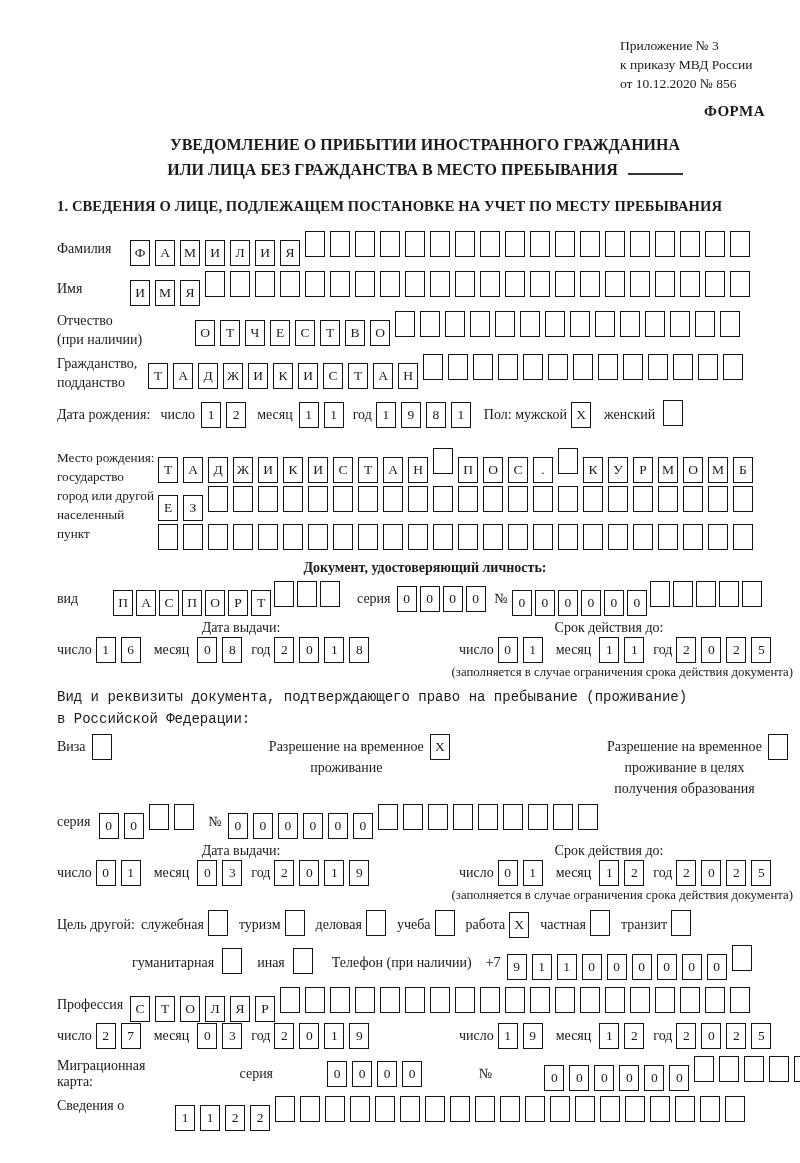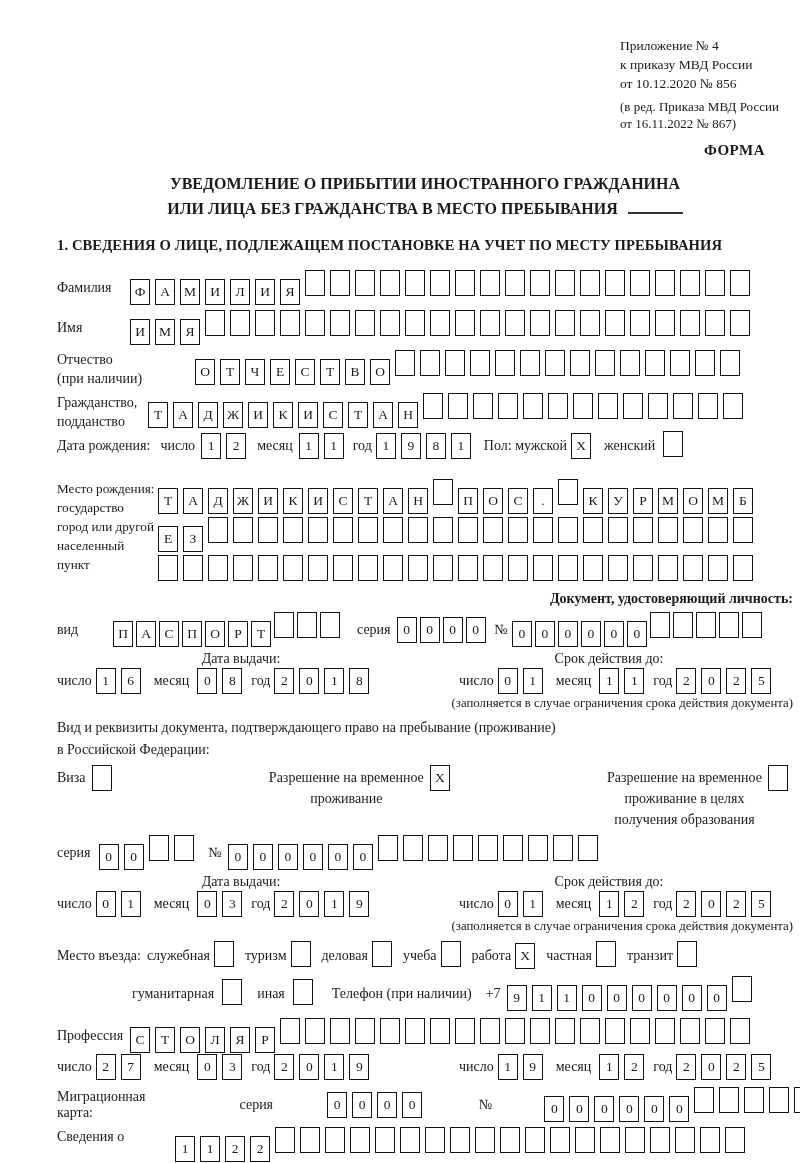--- a/index.html
+++ b/index.html
@@ -23,52 +23,48 @@
   .lblcol{line-height:19px;flex:none;}
   .cells{white-space:nowrap;display:inline-block;flex:none;}
   .cell{
     display:inline-flex;align-items:center;justify-content:center;
     box-sizing:border-box;width:20px;height:26px;margin-right:5px;
     border:1.5px solid #141414;font-size:13.5px;background:#fff;
   }
   .tight .cell{margin-right:3px;}
   .ml6{margin-left:6px;} .ml8{margin-left:8px;} .ml10{margin-left:10px;} .ml14{margin-left:14px;} .ml4{margin-left:4px;}
   .nowrap{white-space:nowrap;}
-  .center-head{text-align:right;font-weight:700;margin-top:6px;}
+  .center-head{text-align:center;font-weight:700;margin-top:6px;}
   
   .dhdr{display:flex;margin-top:4px;}
   .dhdr span{width:50%;text-align:center;}
   .daterow{display:flex;margin-top:1px;}
   .dg{display:flex;align-items:center;width:50%;}
   .dg.rightcol{padding-left:34px;box-sizing:border-box;}
   .note-right{text-align:right;font-size:12.8px;margin-top:2px;}
-  .intro{margin-top:6px;line-height:22px;}
+  .intro{margin-top:6px;line-height:22px;font-family:Liberation Mono, monospace;}
   
   .chkrow{display:flex;align-items:flex-start;justify-content:space-between;margin-top:6px;}
   .chkgrp{display:flex;align-items:flex-start;}
   .chkgrp .txt{line-height:21px;}
   .chkgrp .txt.center{text-align:center;}
   .chkgrp .cells{margin-left:6px;margin-top:-2px;}
   .stack{display:flex;flex-direction:column;}
   .stack .cells{margin-top:3px;}
   .stack .cells:first-child{margin-top:0;}
 </style>
 </head>
 <body>
 
 <div class="page">
 
   <div class="hdr-right">
-    <div>Приложение № 4</div>
+    <div>Приложение № 3</div>
     <div>к приказу МВД России</div>
     <div>от 10.12.2020 № 856</div>
-    <div class="rev">
-      <div>(в ред. Приказа МВД России</div>
-      <div>от 16.11.2022 № 867)</div>
-    </div>
   </div>
 
   <div class="form-label">ФОРМА</div>
 
   <div class="title">
     <div>УВЕДОМЛЕНИЕ О ПРИБЫТИИ ИНОСТРАННОГО ГРАЖДАНИНА</div>
     <div>
       <span>ИЛИ ЛИЦА БЕЗ ГРАЖДАНСТВА В МЕСТО ПРЕБЫВАНИЯ</span><span class="blank-line"></span>
     </div>
   </div>
@@ -92,21 +88,21 @@
     <span class="cells"><span class="cell">О</span><span class="cell">Т</span><span class="cell">Ч</span><span class="cell">Е</span><span class="cell">С</span><span class="cell">Т</span><span class="cell">В</span><span class="cell">О</span><span class="cell"></span><span class="cell"></span><span class="cell"></span><span class="cell"></span><span class="cell"></span><span class="cell"></span><span class="cell"></span><span class="cell"></span><span class="cell"></span><span class="cell"></span><span class="cell"></span><span class="cell"></span><span class="cell"></span><span class="cell"></span></span>
   </div>
 
   <div class="row top">
     <span class="lblcol" style="width:91px;">
       <span>Гражданство,</span><br><span>подданство</span>
     </span>
     <span class="cells"><span class="cell">Т</span><span class="cell">А</span><span class="cell">Д</span><span class="cell">Ж</span><span class="cell">И</span><span class="cell">К</span><span class="cell">И</span><span class="cell">С</span><span class="cell">Т</span><span class="cell">А</span><span class="cell">Н</span><span class="cell"></span><span class="cell"></span><span class="cell"></span><span class="cell"></span><span class="cell"></span><span class="cell"></span><span class="cell"></span><span class="cell"></span><span class="cell"></span><span class="cell"></span><span class="cell"></span><span class="cell"></span><span class="cell"></span></span>
   </div>
 
-  <div class="row" style="margin-top:0;">
+  <div class="row" style="margin-top:8px;">
     <span class="nowrap">Дата рождения:</span>
     <span class="ml10">число</span>
     <span class="cells ml6"><span class="cell">1</span><span class="cell">2</span></span>
     <span class="ml6">месяц</span>
     <span class="cells ml6"><span class="cell">1</span><span class="cell">1</span></span>
     <span class="ml4">год</span>
     <span class="cells ml4"><span class="cell">1</span><span class="cell">9</span><span class="cell">8</span><span class="cell">1</span></span>
     <span class="ml8 nowrap">Пол: мужской</span>
     <span class="cells ml4"><span class="cell">X</span></span>
     <span class="ml8">женский</span>
@@ -211,21 +207,21 @@
       <span class="cells ml4"><span class="cell">0</span><span class="cell">1</span></span>
       <span class="ml8">месяц</span>
       <span class="cells ml8"><span class="cell">1</span><span class="cell">2</span></span>
       <span class="ml4">год</span>
       <span class="cells ml4"><span class="cell">2</span><span class="cell">0</span><span class="cell">2</span><span class="cell">5</span></span>
     </div>
   </div>
   <div class="note-right">(заполняется в случае ограничения срока действия документа)</div>
 
   <div class="row" style="margin-top:7px;">
-    <span>Место въезда:</span>
+    <span>Цель другой:</span>
     <span class="ml6">служебная</span>
     <span class="cells ml4"><span class="cell"></span></span>
     <span class="ml6">туризм</span>
     <span class="cells ml4"><span class="cell"></span></span>
     <span class="ml6">деловая</span>
     <span class="cells ml4"><span class="cell"></span></span>
     <span class="ml6">учеба</span>
     <span class="cells ml4"><span class="cell"></span></span>
     <span class="ml6">работа</span>
     <span class="cells ml4"><span class="cell">X</span></span>

